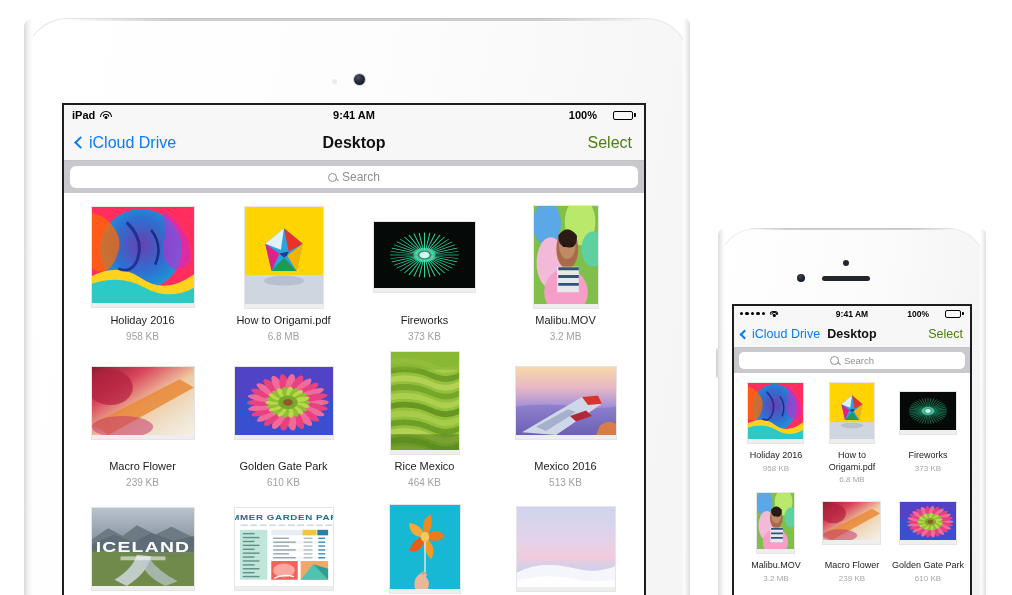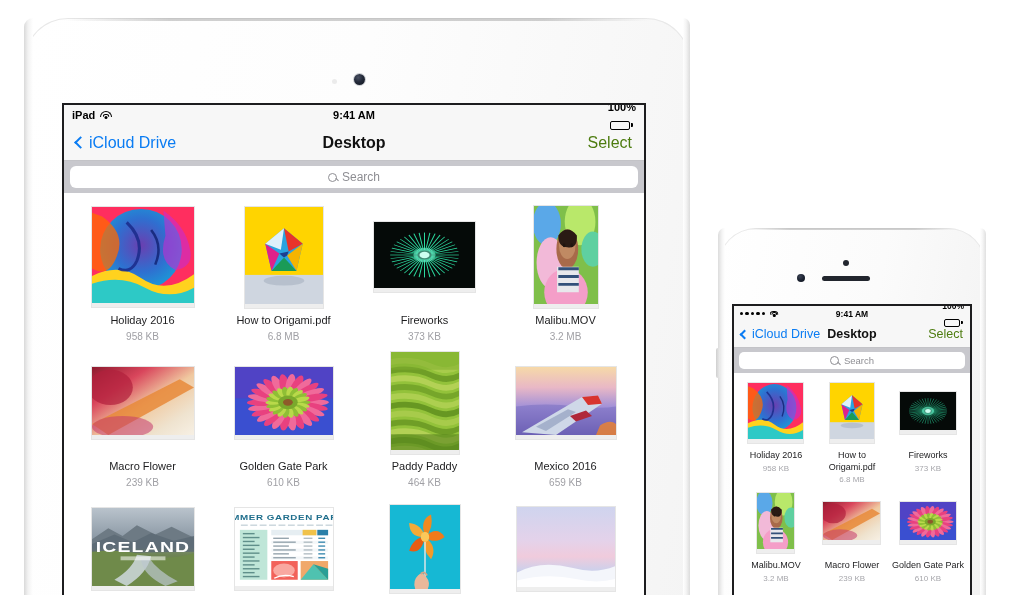--- a/index.html
+++ b/index.html
@@ -58,21 +58,21 @@
 
   
   .ios-status {
     height: 20px; background: #f7f7f7;
     display: flex; align-items: center;
     font-size: 11px; color: #000; font-weight: 600;
     padding: 0 8px; position: relative;
   }
   .st-left { display:flex; align-items:center; gap:5px; }
   .st-center { position:absolute; left:0; right:0; text-align:center; font-weight:600; }
-  .st-right { margin-left:auto; display:flex; align-items:center; gap:8px; position:relative; z-index:2;flex-direction:column;}
+  .st-right { margin-left:auto; display:flex; align-items:center; gap:16px; position:relative; z-index:2;}
   .wifi-ico { display:inline-block; width:12px; height:10px; position:relative; }
   .wifi-ico i {
     position:absolute; left:50%; transform:translateX(-50%);
     border:1.6px solid #000; border-bottom:none; border-radius:50% 50% 0 0 / 100% 100% 0 0;
   }
   .wifi-ico i:nth-child(1){ width:12px; height:6px; top:1px; }
   .wifi-ico i:nth-child(2){ width:7px; height:3.5px; top:3.5px; }
   .wifi-ico i:nth-child(3){ width:3px; height:3px; top:6px; border-radius:50%; background:#000; border:none; }
   .batt { display:inline-flex; align-items:center; }
   .batt-body { width:20px; height:9px; border:1px solid #000; border-radius:2px; padding:1px; }
@@ -415,21 +415,21 @@
                   <path d="M-5 53 Q30 47 60 57 Q85 65 105 55 L105 61 Q85 71 60 63 Q30 53 -5 59 Z" fill="#5f8f1e" opacity="0.8500000000000001"></path>
                   <path d="M-5 62 Q30 56 60 66 Q85 74 105 64 L105 70 Q85 80 60 72 Q30 62 -5 68 Z" fill="#b8d45a" opacity="0.55"></path>
                   <path d="M-5 71 Q30 65 60 75 Q85 83 105 73 L105 79 Q85 89 60 81 Q30 71 -5 77 Z" fill="#5f8f1e" opacity="0.7000000000000001"></path>
                   <path d="M-5 80 Q30 74 60 84 Q85 92 105 82 L105 88 Q85 98 60 90 Q30 80 -5 86 Z" fill="#b8d45a" opacity="0.8500000000000001"></path>
                   <path d="M-5 89 Q30 83 60 93 Q85 101 105 91 L105 97 Q85 107 60 99 Q30 89 -5 95 Z" fill="#5f8f1e" opacity="0.55"></path>
                   <path d="M-5 98 Q30 92 60 102 Q85 110 105 100 L105 106 Q85 116 60 108 Q30 98 -5 104 Z" fill="#b8d45a" opacity="0.7000000000000001"></path>
       <path d="M0 0 h100 v18 H0z" fill="#7fae2e" opacity=".5"></path>
       <path d="M0 84 h100 v16 H0z" fill="#4d7a18" opacity=".55"></path>
                 </svg></div>
             </div>
-            <div class="fname">Paddy Paddy</div>
+            <div class="fname">Rice Mexico</div>
             <div class="fsize">464 KB</div>
           </div>
           <div class="cell">
             <div class="thumb-box">
               <div class="thumb"><svg width="100" height="68" viewBox="0 0 100 100" preserveAspectRatio="none">
       <defs>
                     <linearGradient id="mx" x1="0" y1="0" x2="0" y2="1">
         <stop offset="0%" stop-color="#f6d9a8"></stop>
                       <stop offset="30%" stop-color="#e9b8c6"></stop>
         <stop offset="60%" stop-color="#9f8fd8"></stop>
@@ -439,21 +439,21 @@
       <rect width="100" height="100" fill="url(#mx)"></rect>
       <path d="M0 58 Q30 52 60 58 Q85 62 100 58 L100 100 L0 100 Z" fill="#7a6fc0" opacity=".55"></path>
       <polygon points="6,96 66,44 82,42 86,54 40,100" fill="#cfd8e8"></polygon>
       <polygon points="66,44 82,42 86,54 72,56" fill="#d8342e"></polygon>
       <polygon points="20,88 52,62 60,66 30,94" fill="#9aa8c4" opacity=".8"></polygon>
       <polygon points="54,72 70,64 76,72 60,80" fill="#b0283a"></polygon>
       <path d="M84 86 q10 -10 16 -2 l0 16 -20 0Z" fill="#f0832a" opacity=".8"></path>
                 </svg></div>
             </div>
             <div class="fname">Mexico 2016</div>
-            <div class="fsize">659 KB</div>
+            <div class="fsize">513 KB</div>
           </div>
           <div class="cell">
             <div class="thumb-box">
               <div class="thumb"><svg width="102" height="78" viewBox="0 0 100 100" preserveAspectRatio="none">
       <defs>
                     <linearGradient id="ic" x1="0" y1="0" x2="0" y2="1">
         <stop offset="0%" stop-color="#b9c3cc"></stop>
                       <stop offset="38%" stop-color="#8d9aa6"></stop>
         <stop offset="60%" stop-color="#6f8455"></stop>
                       <stop offset="100%" stop-color="#4f6a3a"></stop>

